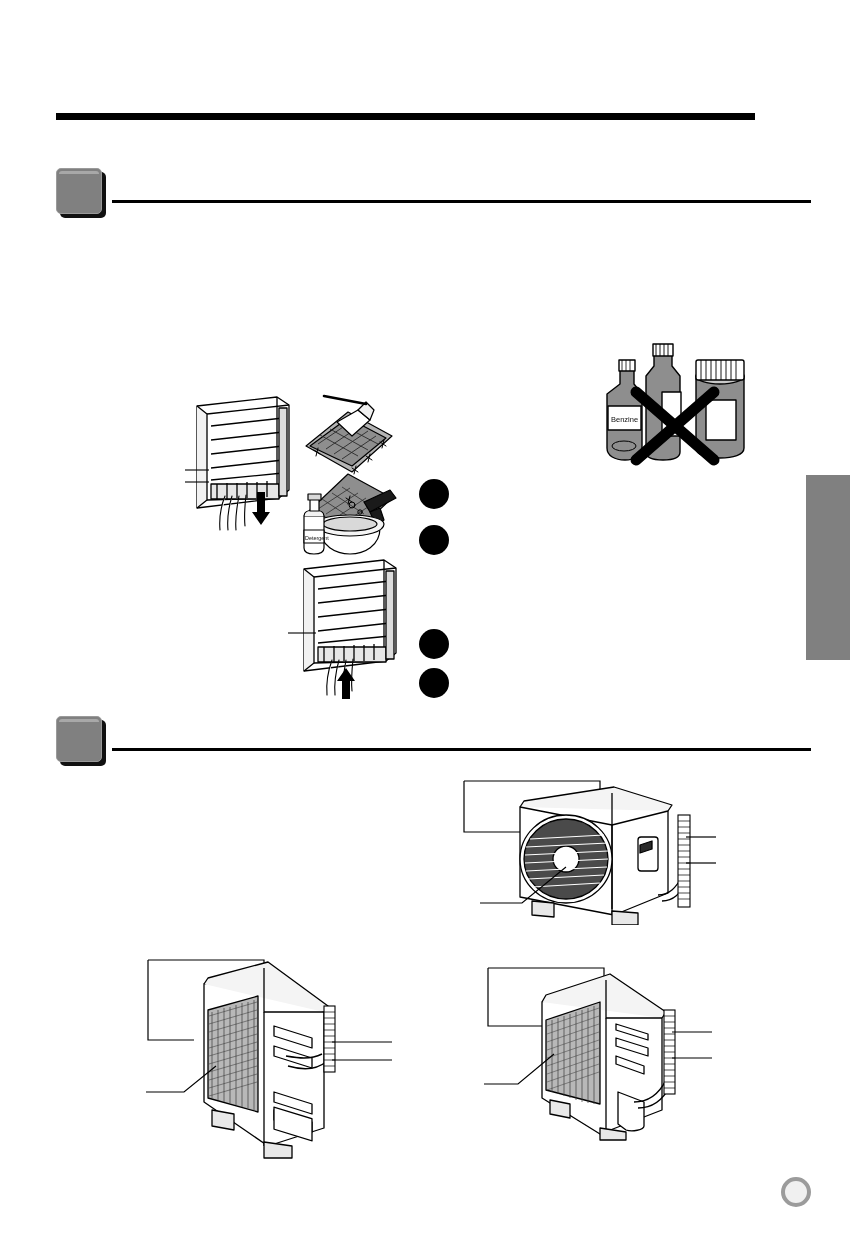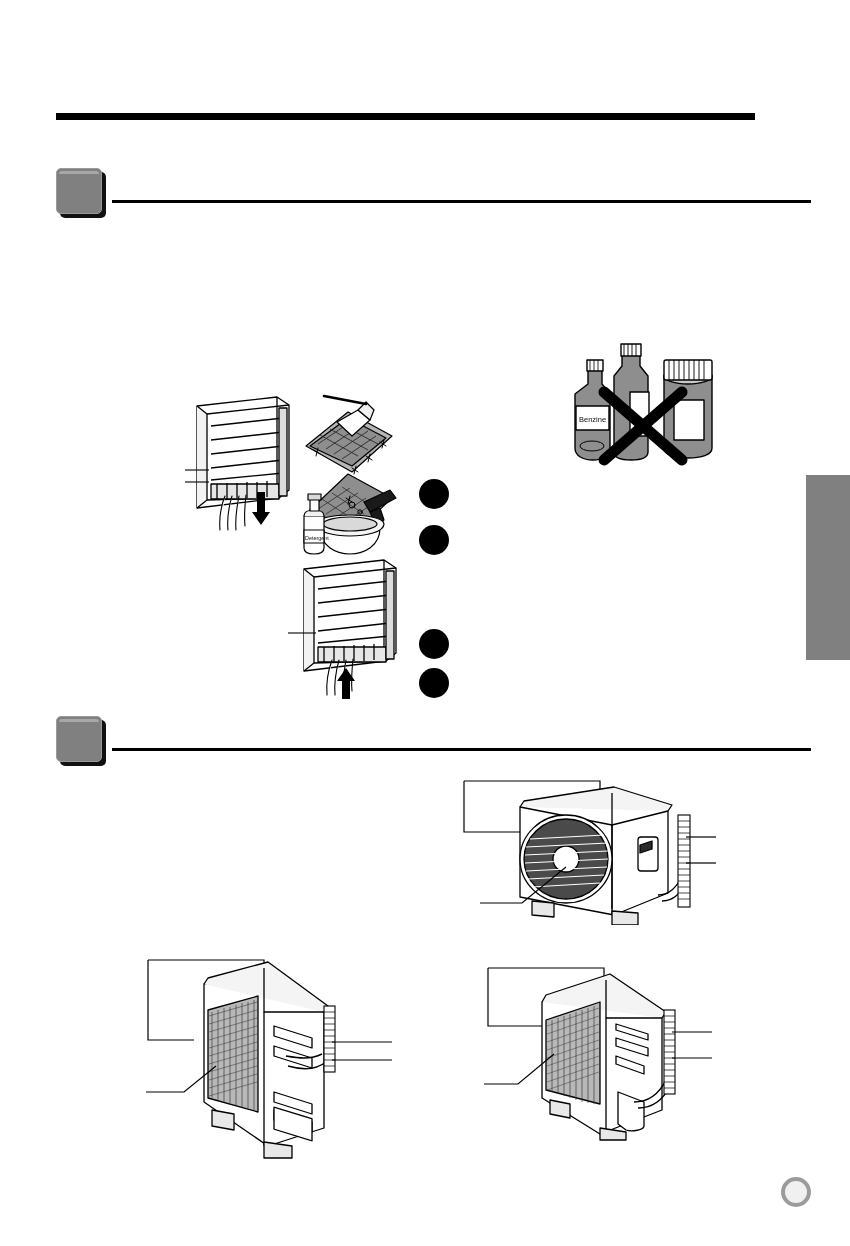--- a/index.html
+++ b/index.html
@@ -214,21 +214,21 @@
   <div class="bullet" style="left:419px;top:629px;">
     <span></span>
   </div>
   <div class="step-text" style="left:460px;top:628px;width:120px;"></div>
 
   <div class="bullet" style="left:419px;top:668px;">
     <span></span>
   </div>
   <div class="step-text" style="left:460px;top:667px;width:120px;"></div>
 
-  <div class="fig" style="left:570px;top:336px;">
+  <div class="fig" style="left:602px;top:336px;">
     <svg width="148" height="132" viewBox="0 0 148 132">
       <g stroke="#000" stroke-width="1.4" stroke-linejoin="round">
 
         <path d="M52 30 L52 18 L70 18 L70 30 L78 40 L78 116 C78 122 72 124 61 124 C50 124 44 122 44 116 L44 40 Z" fill="#8e8e8e"></path>
         <rect x="51" y="8" width="20" height="12" fill="#ffffff" stroke="#000"></rect>
         <g stroke-width="0.9">
           <path d="M54 8 L54 20 M58 8 L58 20 M62 8 L62 20 M66 8 L66 20"></path>
         </g>
         <rect x="60" y="56" width="19" height="44" fill="#ffffff" stroke="#000"></rect>
 

